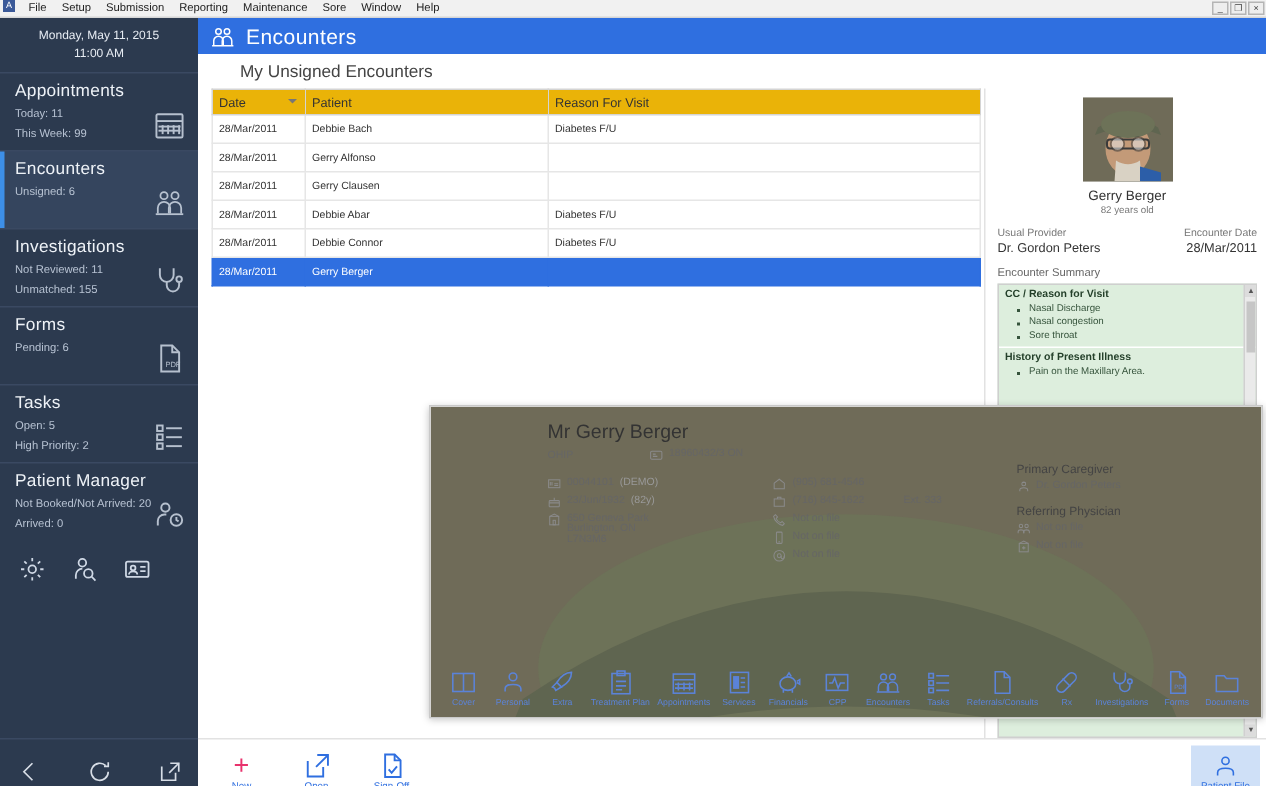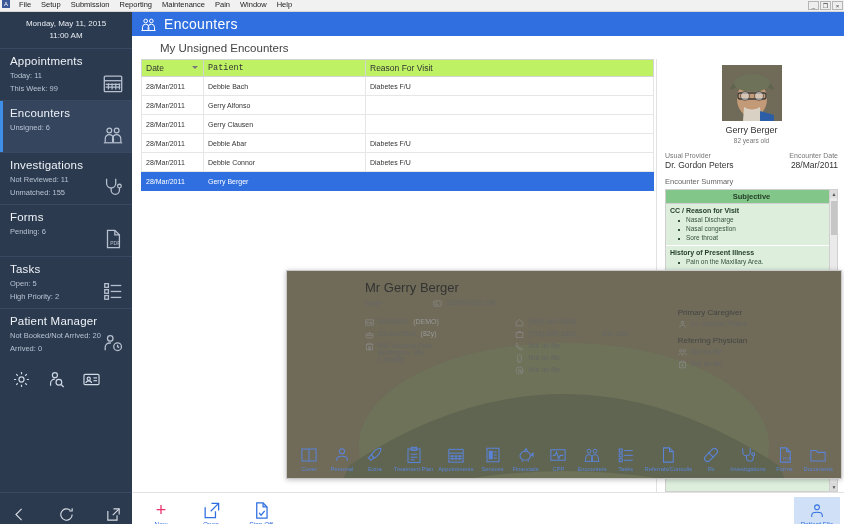--- a/index.html
+++ b/index.html
@@ -99,28 +99,28 @@
 
   .page-title { font-size:11.5px; color:#444; padding:6px 0 5px 9px; font-weight:400;margin-left:19px; }
 
   .main-split { flex:1; display:flex; min-height:0; }
 
   
   .table-wrap { flex:1; padding:0 2px 0 9px; min-width:0; }
   table.enc { width:100%; border-collapse:collapse; table-layout:fixed; }
   table.enc th {
     text-align:left; font-size:8.5px; font-weight:400; color:#333;
-    border:1px solid #d4d4d4; padding:3px 4px; background:#bef264; position:relative;
+    border:1px solid #d4d4d4; padding:3px 4px; background:#eab308; position:relative;
   }
   table.enc td {
     font-size:7px; color:#333; border:1px solid #e6e6e6; border-top:none;
     padding:4px 4px; height:19px; white-space:nowrap; overflow:hidden;
   }
   table.enc tr.sel td { background:#2f6fe0; color:#fff; border-color:#2f6fe0; }
-  .col-date{width:62px;} .col-pat{width:162px;font-family:Liberation Mono, monospace;}
+  .col-date{width:62px;} .col-pat{width:162px;}
   .sort-caret{ position:absolute; right:5px; top:6px; width:0;height:0;
     border-left:3px solid transparent;border-right:3px solid transparent;border-top:3px solid #777;}
 
   
   .detail {
     width:188px; border-left:1px solid #e2e2e2; padding:6px 6px 0 8px;
     display:flex; flex-direction:column; min-width:0;
   }
   .det-photo {
     width:60px;height:56px;margin:0 auto; background:#6c6a59; overflow:hidden; position:relative;
@@ -223,21 +223,21 @@
 <div id="app">
 
 
   <div class="menubar">
     <div class="menu-appicon">A</div>
     <div class="menu-item">File</div>
     <div class="menu-item">Setup</div>
     <div class="menu-item">Submission</div>
     <div class="menu-item">Reporting</div>
     <div class="menu-item">Maintenance</div>
-    <div class="menu-item">Pain</div>
+    <div class="menu-item">Sore</div>
     <div class="menu-item">Window</div>
     <div class="menu-item">Help</div>
     <div class="mdi-btns">
       <div class="mdi-btn">_</div>
       <div class="mdi-btn">❐</div>
       <div class="mdi-btn">×</div>
     </div>
   </div>
 
   <div class="body-wrap">
@@ -471,21 +471,20 @@
             <span class="det-lab">Encounter Date</span>
           </div>
           <div class="det-row" style="margin-top:1px;">
             <span class="det-val">Dr. Gordon Peters</span>
             <span class="det-val">28/Mar/2011</span>
           </div>
 
           <div class="det-sum-lab">Encounter Summary</div>
 
           <div class="summary-box">
-            <div class="sum-hdr">Subjective</div>
             <div class="sum-sec">CC / Reason for Visit</div>
             <div class="sum-li">Nasal Discharge</div>
             <div class="sum-li">Nasal congestion</div>
             <div class="sum-li">Sore throat</div>
             <div class="sum-div"></div>
             <div class="sum-sec">History of Present Illness</div>
             <div class="sum-li">Pain on the Maxillary Area.</div>
             <div class="sum-scroll">
               <div class="arw up">▲</div>
               <div class="thumb"></div>

